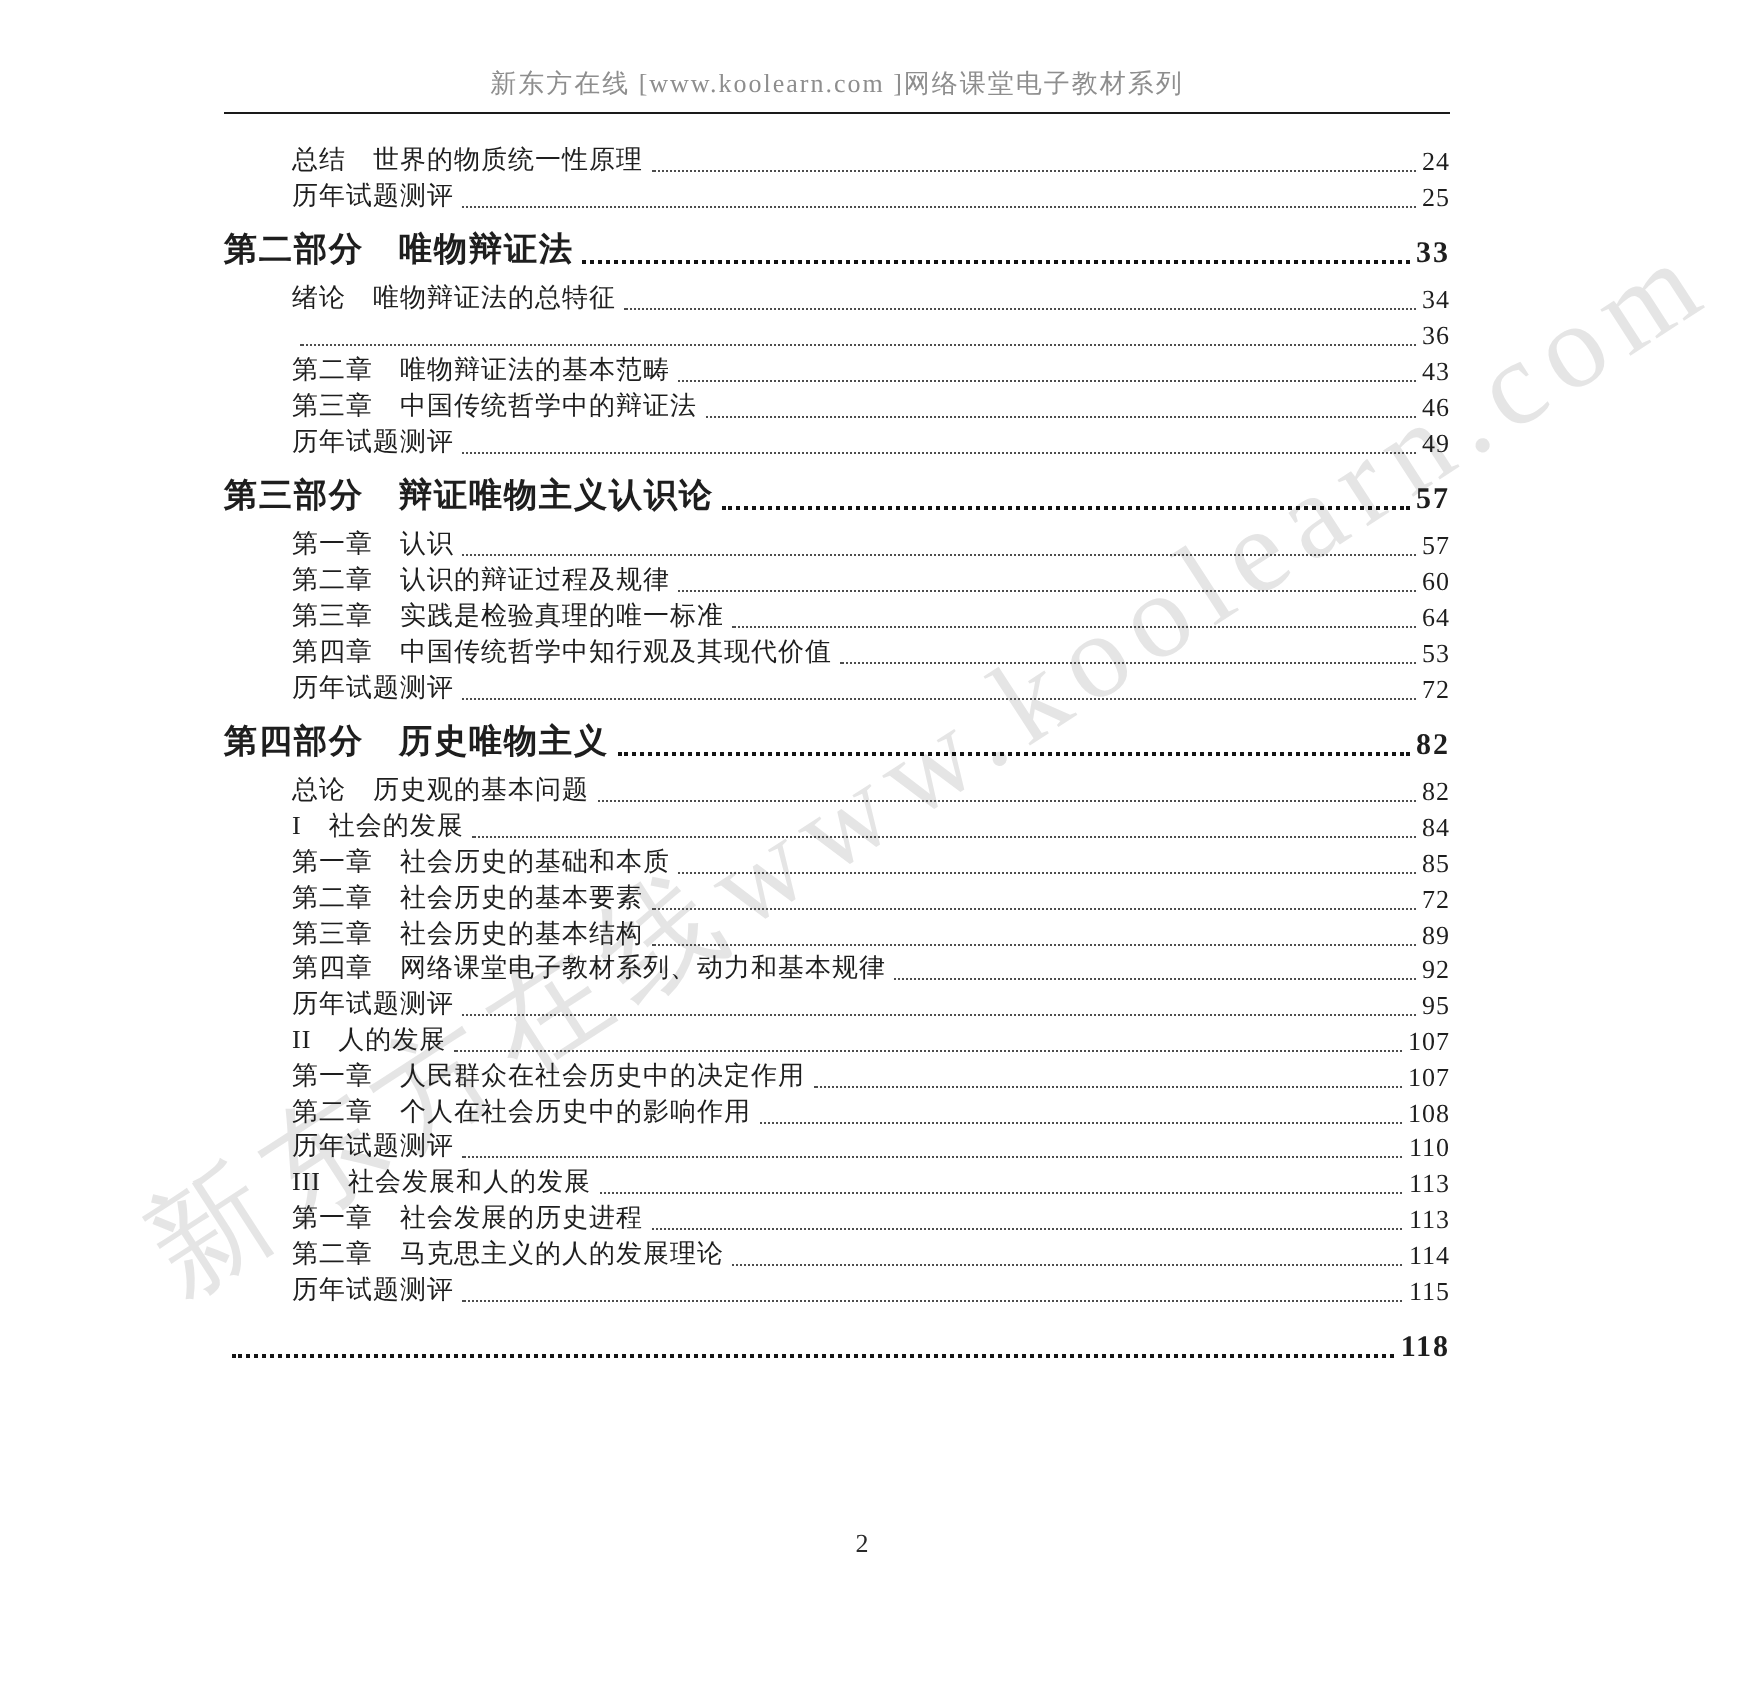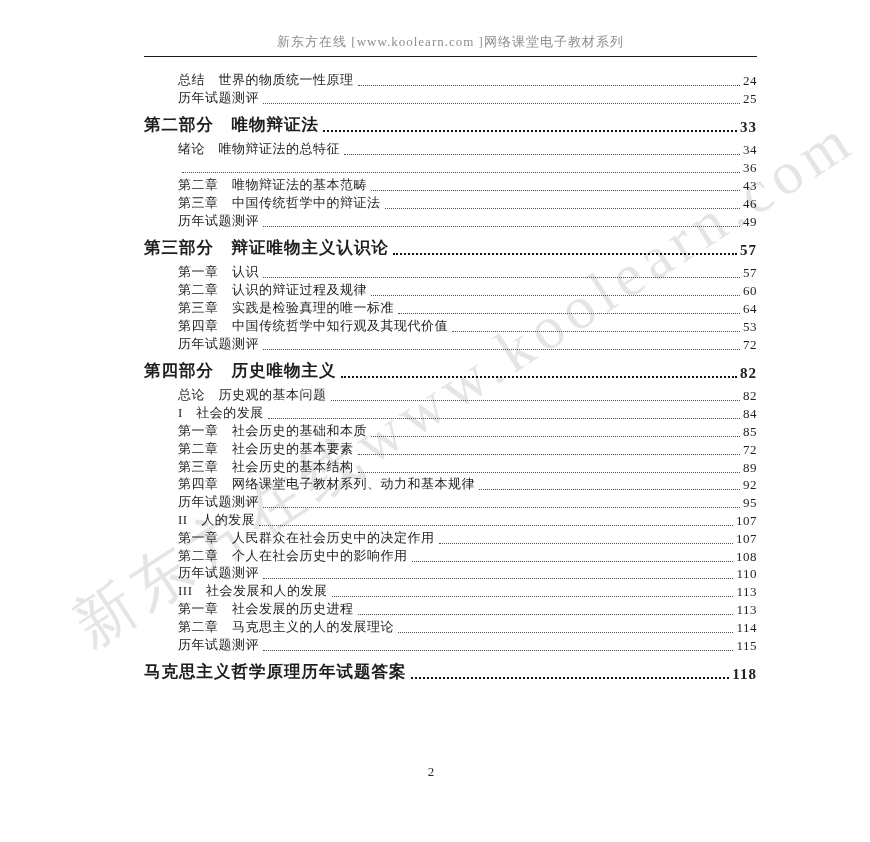--- a/index.html
+++ b/index.html
@@ -23,21 +23,21 @@
     transform: rotate(-33deg);
     font-size: 60px;
     letter-spacing: 7px;
     white-space: nowrap;
     color: rgba(110, 110, 110, 0.18);
     z-index: 0;
     user-select: none;
   }
   .content {
     position: absolute;
-    left: 144px;
+    left: 112px;
     top: 0;
     width: 613px;
     z-index: 1;
     font-family: Liberation Serif, serif;
   }
   .header-text {
     padding-top: 33px;
     text-align: center;
     color: #8e8e8e;
     font-size: 13px;
@@ -260,21 +260,20 @@
           <span class="label">第二章　马克思主义的人的发展理论</span>
           <span class="leader"></span>
           <span class="pageno">114</span>
         </div>
         <div class="row item">
           <span class="label">历年试题测评</span>
           <span class="leader"></span>
           <span class="pageno">115</span>
         </div>
         <div class="row section">
-          <span class="label">马克思主义哲学原理历年试题答案</span>
           <span class="leader"></span>
           <span class="pageno">118</span>
         </div>
       </div>
 
   </div>
 
   <div class="footer-pageno">2</div>
 
 </div>

